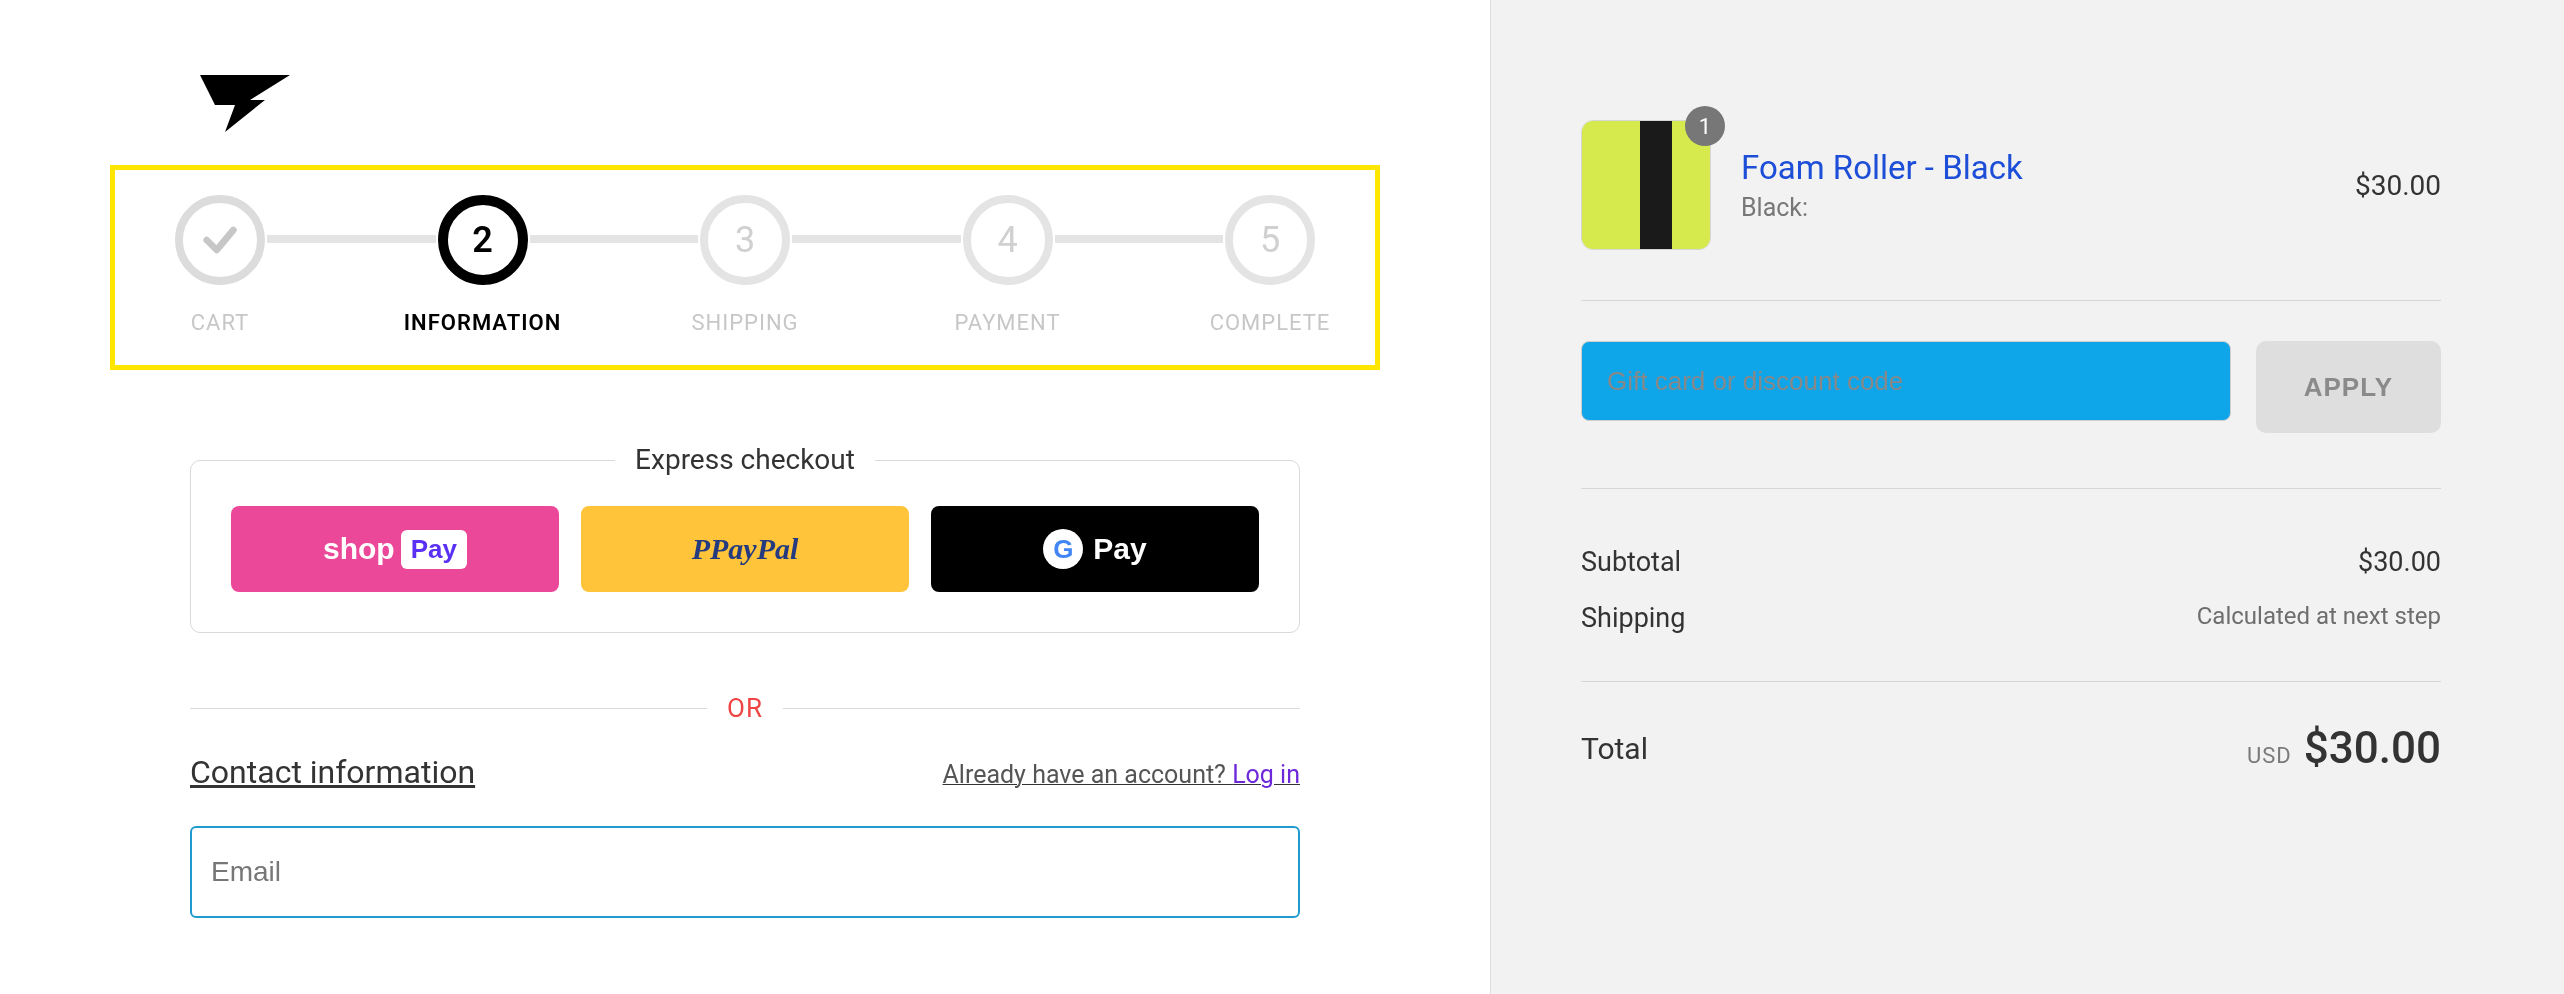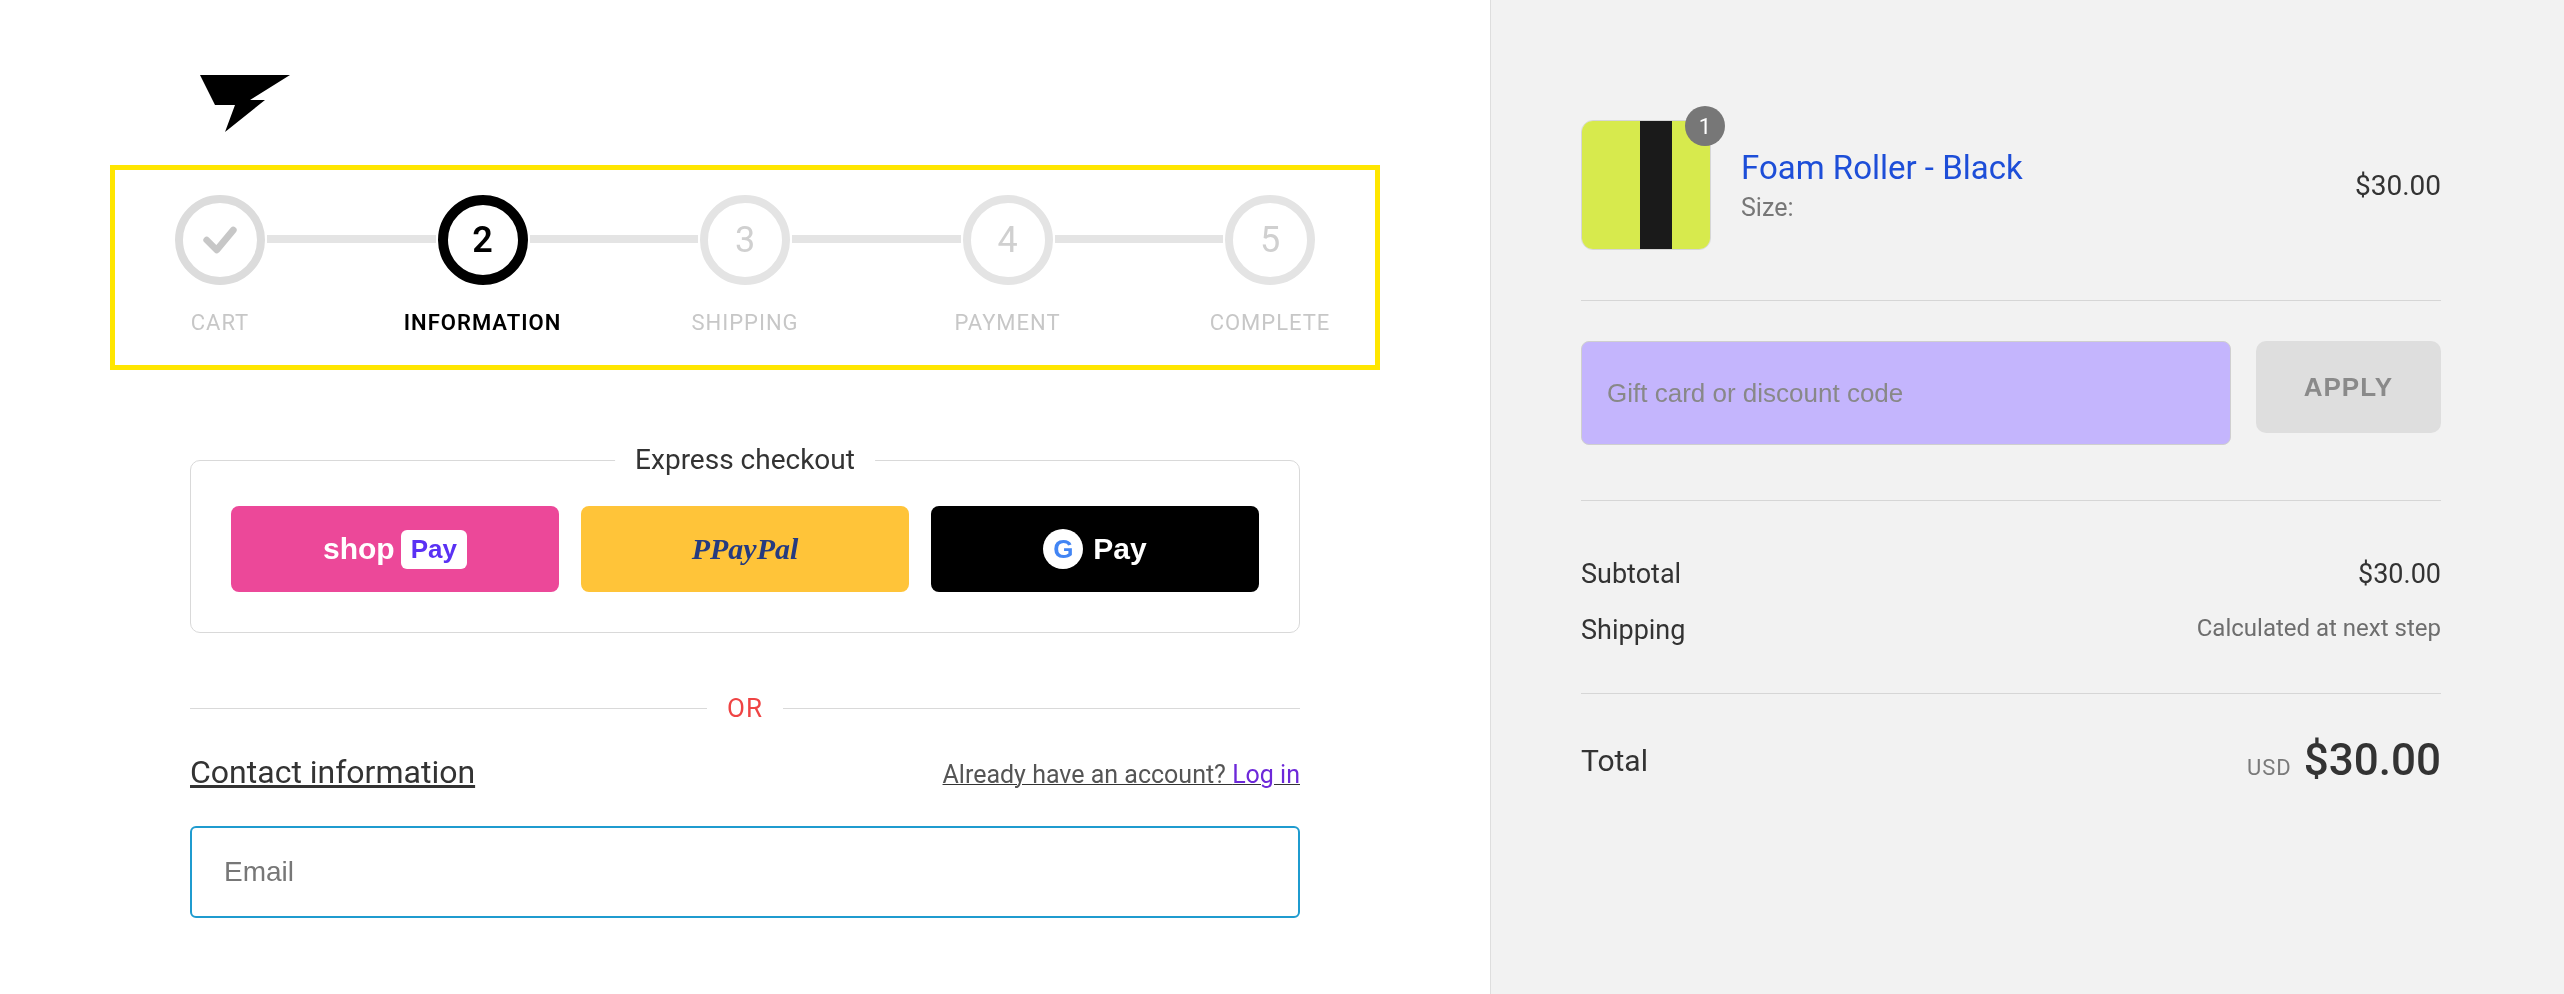--- a/index.html
+++ b/index.html
@@ -140,21 +140,21 @@
   .contact-title { font-size:32px; color:#333; }
   .account-text { font-size:25px; color:#555;}
   .login-link { font-size:25px; color:#6d28d9; cursor:pointer;}
 
   .email-field {
     margin-top:35px;
     border:2px solid #1f9bcf;
     border-radius:6px;
     height:92px;
     display:flex;align-items:center;
-    padding:0 32px;
+    padding:0 19px;
   }
   .email-field input {
     border:none; outline:none;
     font-size:28px;
     width:100%;
     color:#333;
   }
   .email-field input::placeholder { color:#777; }
 
   
@@ -195,24 +195,24 @@
   .item-sub   { font-size:25px; color:#777; margin-top:6px;}
   .item-price { font-size:28px; color:#333;}
 
   .discount-row {
     display:flex; gap:25px;
     padding:40px 0 55px 0;
     border-bottom:1px solid #d6d6d6;
   }
   .discount-input {
     flex:1;
-    height:104px;
+    height:80px;
     border:1px solid #cfcfcf;
     border-radius:8px;
-    background:#c4b5fd;
+    background:#0ea5e9;
     padding:8px 25px;
     font-size:26px;
     color:#333;
   }
   .discount-input::placeholder { color:#888;}
   .apply-btn {
     height:92px;
     padding:0 48px;
     border:none;
     border-radius:10px;
@@ -333,21 +333,21 @@
 
       <div class="item-row">
         <div class="thumb-wrap">
           <div class="thumb">
             <div class="thumb-inner"></div>
           </div>
           <div class="qty-badge">1</div>
         </div>
         <div class="item-meta">
           <div class="item-title">Foam Roller - Black</div>
-          <div class="item-sub">Size:</div>
+          <div class="item-sub">Black:</div>
         </div>
         <div class="item-price">$30.00</div>
       </div>
 
       <div class="discount-row">
         <input class="discount-input" placeholder="Gift card or discount code" style="">
         <button class="apply-btn">APPLY</button>
       </div>
 
       <div class="totals">

